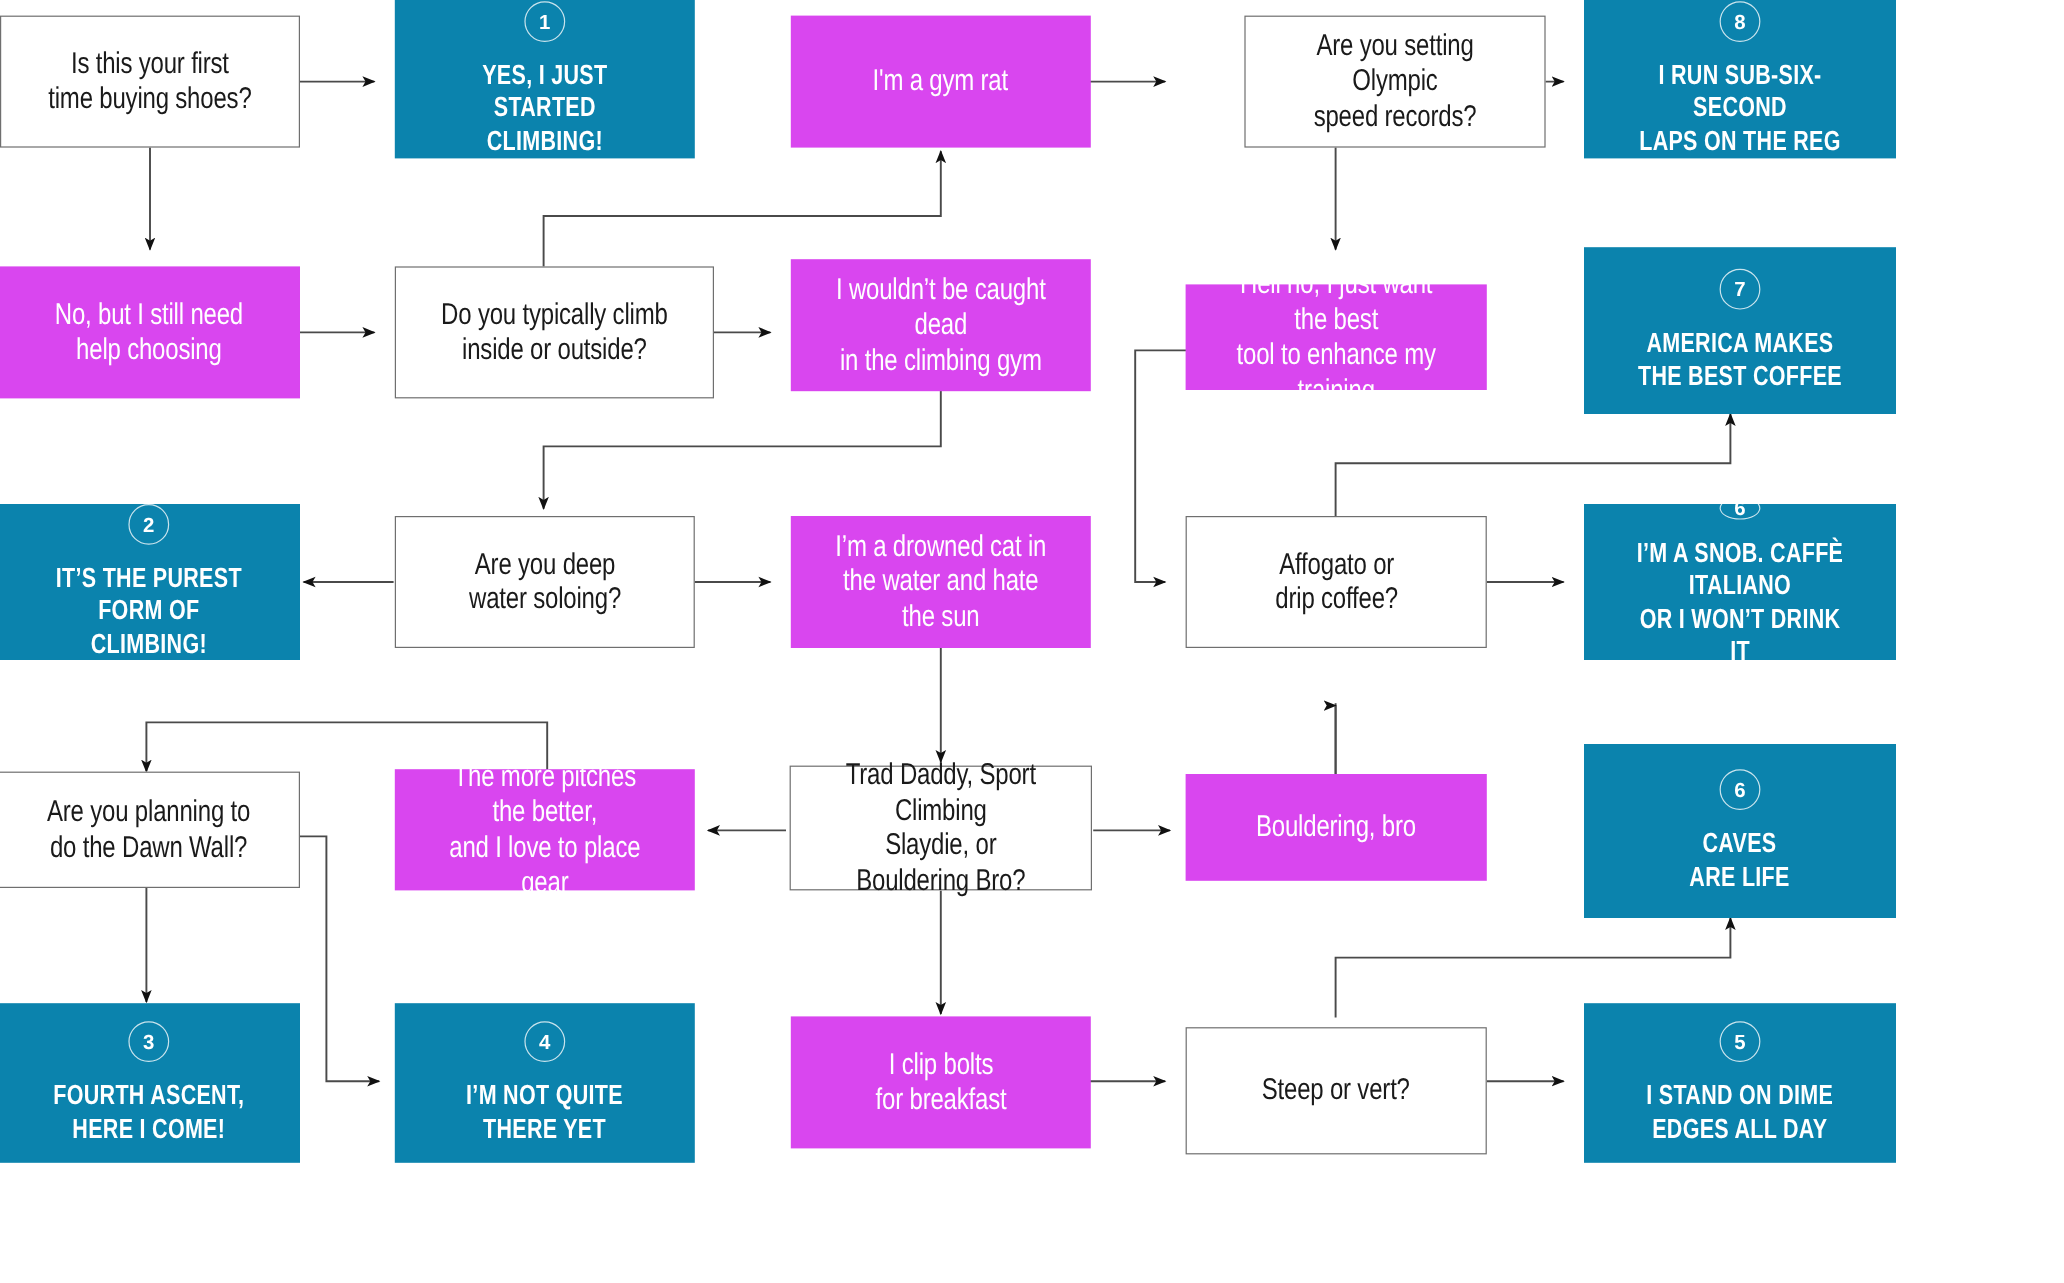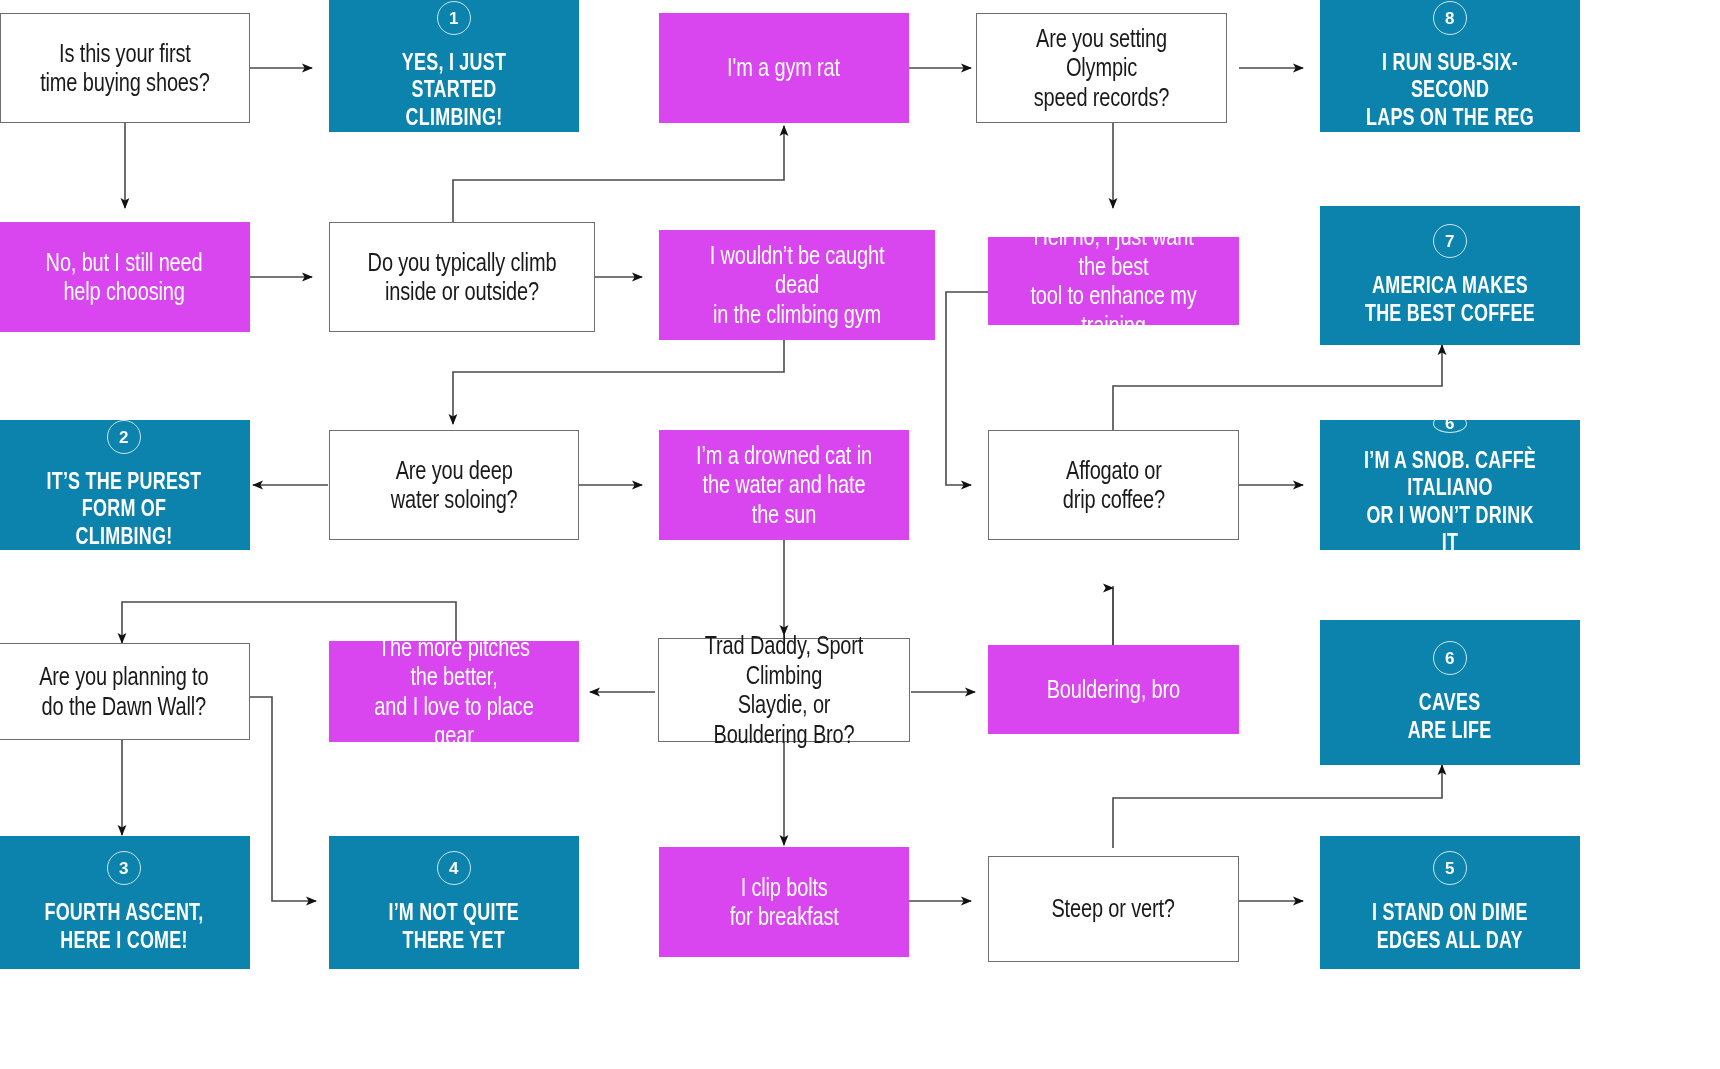--- a/index.html
+++ b/index.html
@@ -162,42 +162,42 @@
   <div class="node result" style="left:329px; top:0px; width:250px; height:132px;">
     <span class="badge">1</span>
     <span class="txt">YES, I JUST
 STARTED CLIMBING!</span>
   </div>
 
   <div class="node answer" style="left:659px; top:13px; width:250px; height:110px;">
     <span class="txt">I'm a gym rat</span>
   </div>
 
-  <div class="node question" style="left:976px; top:13px; width:251px; height:110px;">
+  <div class="node question" style="left:1037px; top:13px; width:251px; height:110px;">
     <span class="txt">Are you setting Olympic
 speed records?</span>
   </div>
 
   <div class="node result" style="left:1320px; top:0px; width:260px; height:132px;">
     <span class="badge">8</span>
     <span class="txt">I RUN SUB-SIX-SECOND
 LAPS ON THE REG</span>
   </div>
 
   <div class="node answer" style="left:-2px; top:222px; width:252px; height:110px;">
     <span class="txt">No, but I still need
 help choosing</span>
   </div>
 
   <div class="node question" style="left:329px; top:222px; width:266px; height:110px;">
     <span class="txt">Do you typically climb
 inside or outside?</span>
   </div>
 
-  <div class="node answer" style="left:659px; top:230px; width:276px; height:110px;">
+  <div class="node answer" style="left:659px; top:216px; width:250px; height:110px;">
     <span class="txt">I wouldn’t be caught dead
 in the climbing gym</span>
   </div>
 
   <div class="node answer" style="left:988px; top:237px; width:251px; height:88px;">
     <span class="txt">Hell no, I just want the best
 tool to enhance my training</span>
   </div>
 
   <div class="node result" style="left:1320px; top:206px; width:260px; height:139px;">

